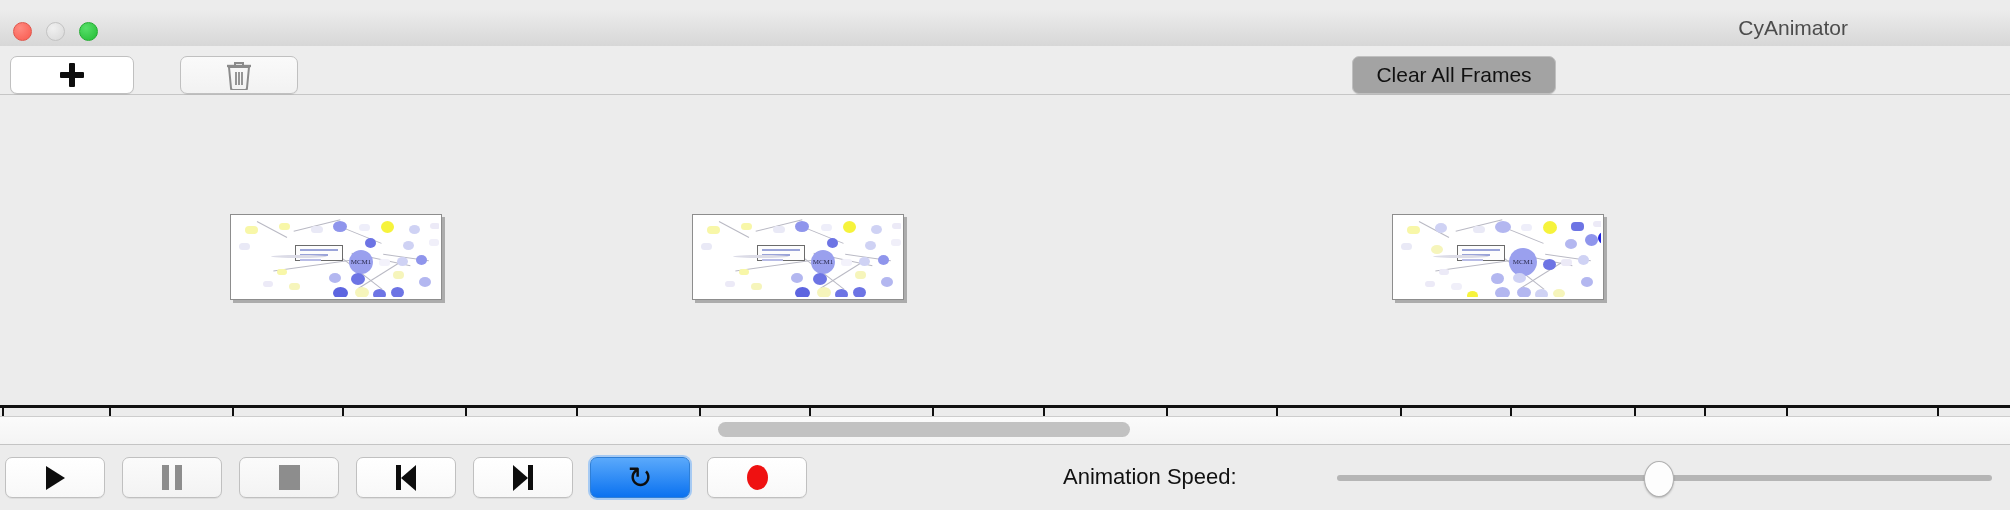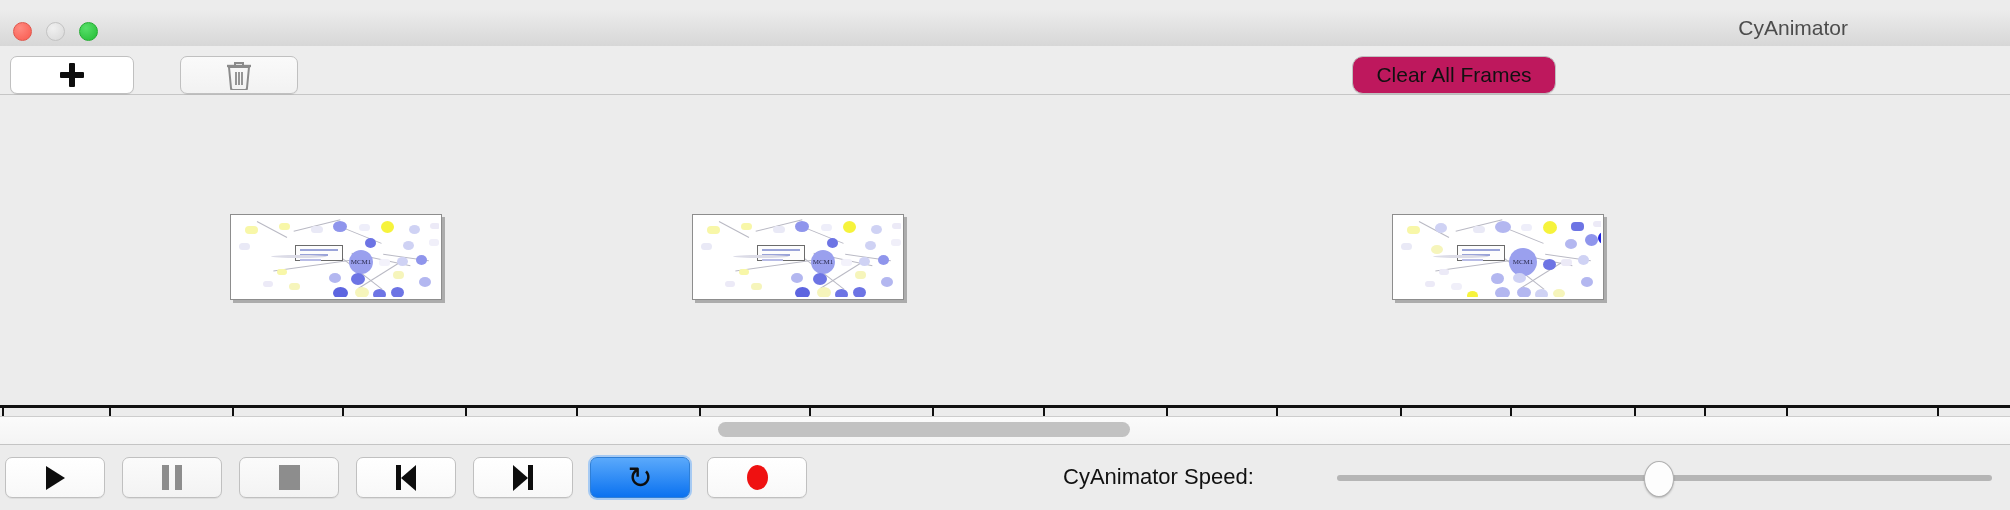--- a/index.html
+++ b/index.html
@@ -33,21 +33,21 @@
     text-align:right;font-size:21px;color:#4c4c4c;}
 
   
   .toolbar{position:absolute;left:0;top:46px;width:2010px;height:48px;background:#ededed;
     border-bottom:1px solid #c6c6c6;}
   .btn{position:absolute;box-sizing:border-box;border:1px solid #c0c0c0;border-radius:7px;
     background:linear-gradient(#ffffff,#f7f7f7);display:flex;align-items:center;justify-content:center;
     box-shadow:0 1px 0 rgba(0,0,0,.05);}
   .btn-add{left:10px;top:56px;width:124px;height:38px;background:#fff;}
   .btn-del{left:180px;top:56px;width:118px;height:38px;background:linear-gradient(#fafafa,#f2f2f2);}
-  .btn-clear{left:1352px;top:56px;width:204px;height:38px;font-size:21px;color:#111;background:#be185d;border-radius:11px;}
+  .btn-clear{left:1352px;top:56px;width:204px;height:38px;font-size:21px;color:#111;background:#a3a3a3;}
 
   .plus{display:block;width:30px;height:30px;position:relative;}
   .plus:before,.plus:after{content:"";position:absolute;background:#0d0d0d;border-radius:1px;}
   .plus:before{left:12px;top:3px;width:6px;height:24px;}
   .plus:after{left:3px;top:12px;width:24px;height:6px;}
 
   
   .timeline{position:absolute;left:0;top:95px;width:2010px;height:321px;background:#ececec;
     border-bottom:1px solid #cdcdcd;overflow:hidden;}
 
@@ -340,17 +340,17 @@
         <i></i>
       </span>
   </div>
   <div class="tbtn active" style="left:590px;width:100px;">
     <span class="ic-loop">↻</span>
   </div>
   <div class="tbtn" style="left:707px;width:100px;">
     <span class="ic-rec"></span>
   </div>
 
-  <div class="speed-label">CyAnimator Speed:</div>
+  <div class="speed-label">Animation Speed:</div>
   <div class="slider"></div>
   <div class="sthumb"></div>
 
 </div>
 
 </body></html>

